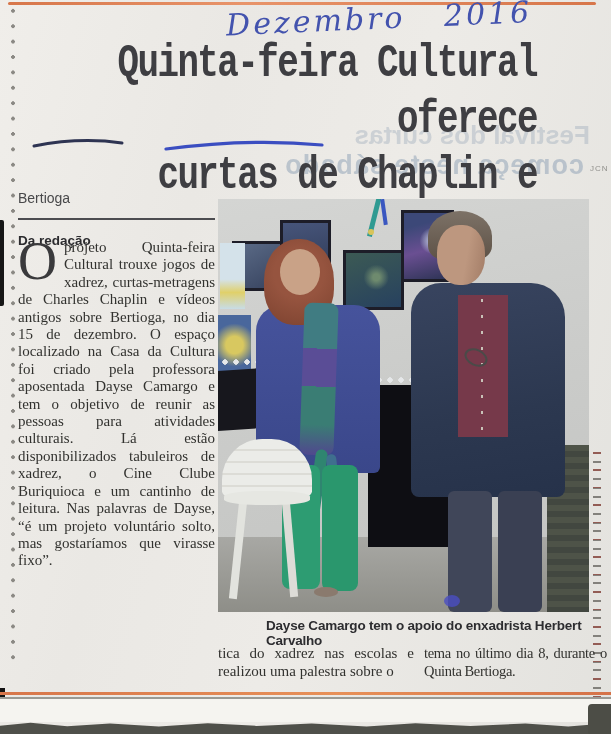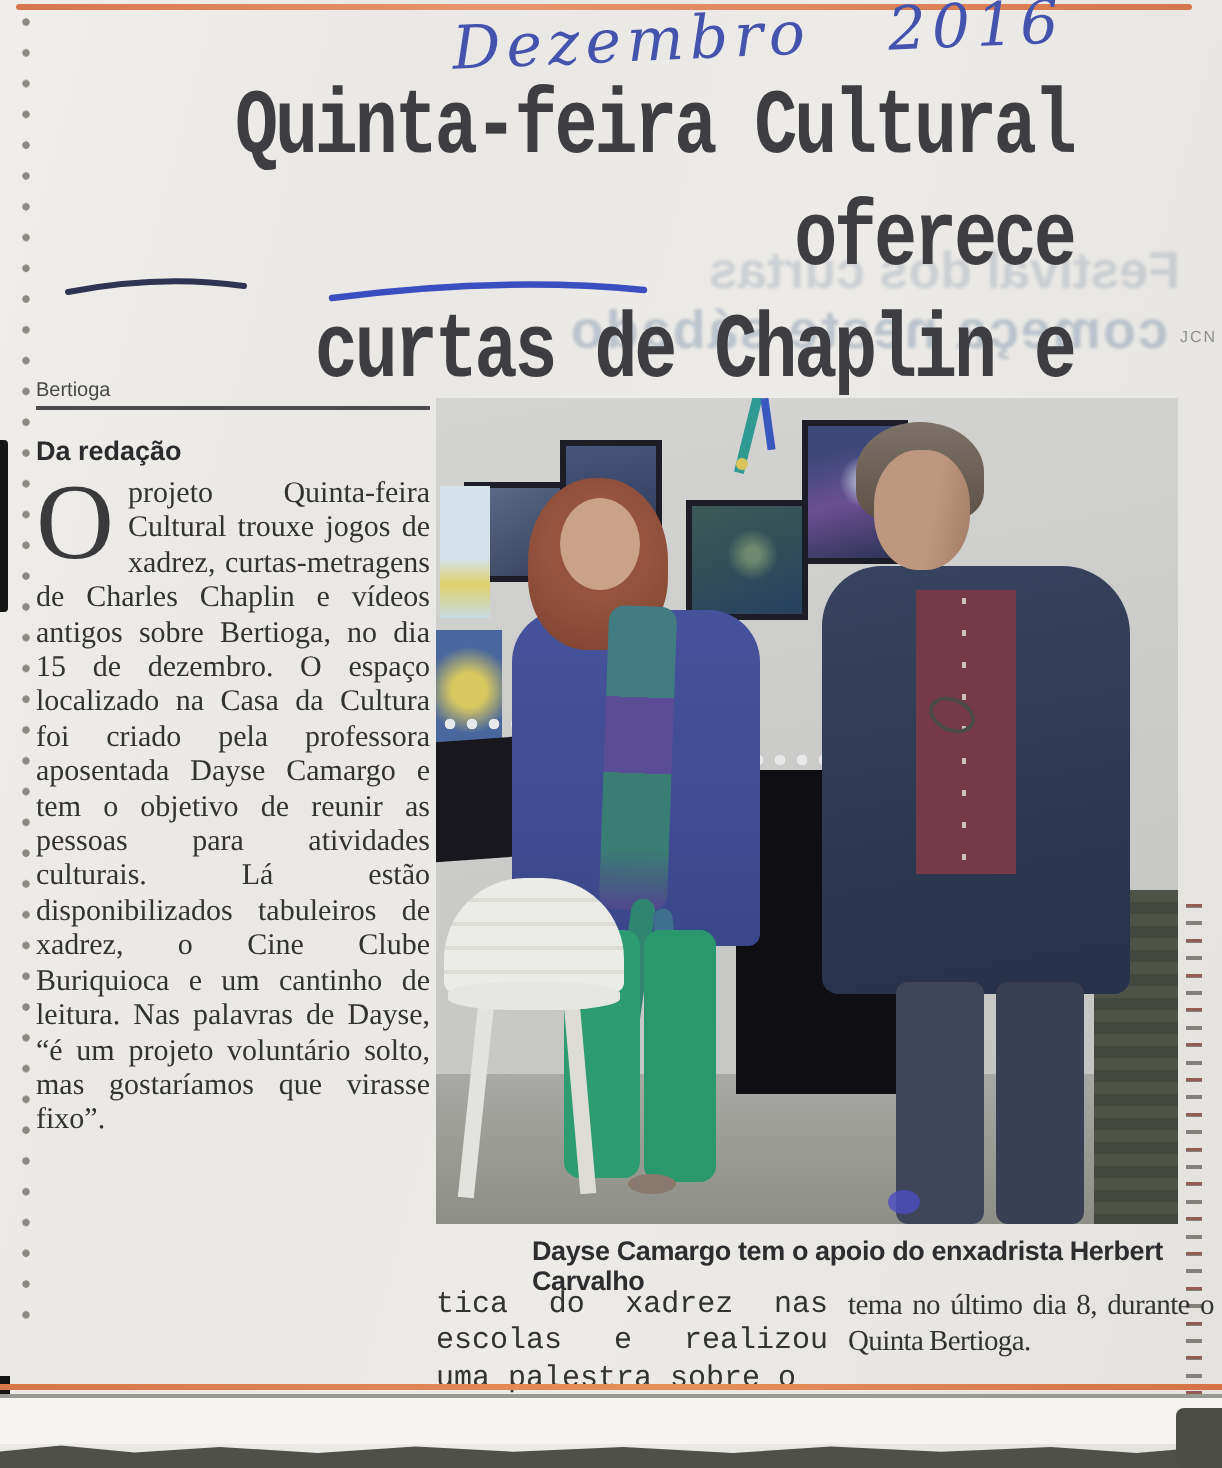--- a/index.html
+++ b/index.html
@@ -41,21 +41,21 @@
   
   .bleed{font-family:"Liberation Sans",sans-serif;font-weight:bold;transform:scaleX(-1);
          filter:blur(.7px);white-space:nowrap;}
   .bleed1{left:320px;top:120px;width:270px;font-size:26px;color:rgba(128,148,172,.30);}
   .bleed2{left:272px;top:150px;width:312px;font-size:27px;color:rgba(125,148,172,.44);letter-spacing:1px;}
   .jcn{left:578px;top:164px;font-family:"Liberation Sans",sans-serif;font-size:8px;
        color:#90908c;letter-spacing:1px;margin-left:12px;}
 
   
   .kicker{left:18px;top:190px;width:197px;font-family:"Liberation Sans",sans-serif;}
-  .kicker .section{font-size:10px;color:#48484a;border-bottom:2px solid #4c4c50;padding-bottom:2px;}
+  .kicker .section{font-size:14px;color:#48484a;border-bottom:2px solid #4c4c50;padding-bottom:12px;}
   .kicker .byline{font-size:13.5px;font-weight:bold;color:#2b2b2e;margin-top:13px;}
   .article{left:18px;top:239px;width:197px;font-size:15px;line-height:17.4px;
            text-align:justify;color:#32322f;}
   .article p{margin:0;}
   .dropcap{float:left;font-size:54px;line-height:38px;padding:3px 7px 0 0;color:#3a3a3c;}
   .p2{text-indent:12px;}
 
   
   .photo{left:218px;top:199px;width:371px;height:413px;overflow:hidden;background:#cfd0ce;}
   .photo *{position:absolute;}
@@ -115,21 +115,21 @@
   .chair-back{left:4px;top:240px;width:90px;height:58px;border-radius:45% 45% 8% 8%/70% 70% 10% 10%;
       background:repeating-linear-gradient(180deg,#ebece8 0 10px,#dcdcd6 10px 12px);}
   .chair-seat{left:6px;top:292px;width:86px;height:14px;background:#e6e7e2;border-radius:40%;}
   .chair-leg1{left:16px;top:302px;width:8px;height:98px;background:#e2e3de;transform:rotate(6deg);}
   .chair-leg2{left:68px;top:302px;width:8px;height:96px;background:#dddcd7;transform:rotate(-5deg);}
 
   
   .caption{left:218px;top:618px;width:372px;font-family:"Liberation Sans",sans-serif;
            font-weight:bold;font-size:13.5px;color:#2d2d30;letter-spacing:-.2px;margin-left:48px;}
   .cont{top:644px;font-size:15px;line-height:18.4px;text-align:justify;color:#32322f;}
-  .cont1{left:218px;width:196px;font-family:Liberation Mono, monospace;}
+  .cont1{left:218px;width:196px;}
   .cont2{left:424px;width:183px;font-size:14.5px;letter-spacing:-.3px;word-spacing:-.5px;}
 </style>
 </head>
 <body>
 
 <div class="abs top-line"></div>
 <div class="abs dots-left"></div>
 <div class="abs dots-right"></div>
 <div class="abs left-strip"></div>
 <div class="abs left-mark"></div>

